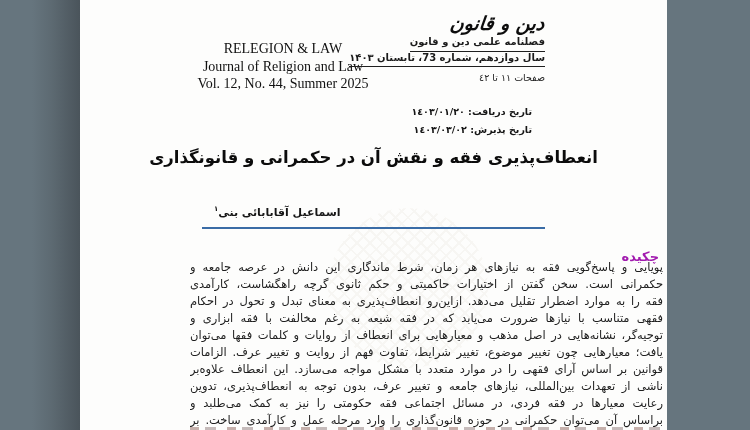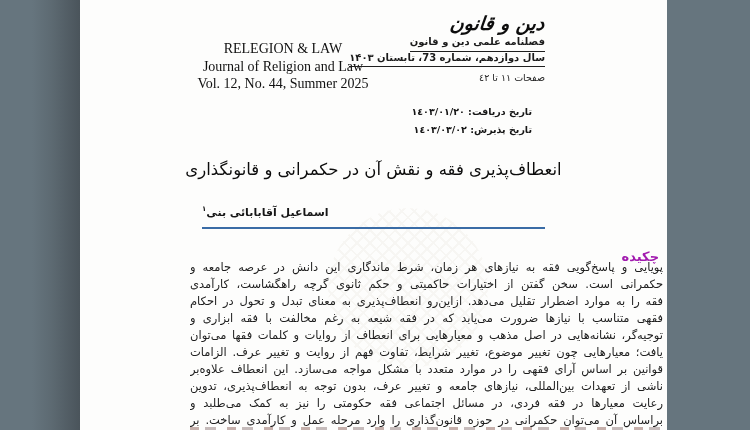--- a/index.html
+++ b/index.html
@@ -39,25 +39,25 @@
   .fa-rule{
     font-size:10px;font-weight:bold;line-height:12px;
     border-bottom:1.5px solid #1f1f1f;padding-bottom:2.5px;
   }
   .fa-pages{font-size:9.5px;margin-top:5px;color:#222;}
   .dates{
     position:absolute;right:135px;top:103px;direction:rtl;text-align:right;
     font-size:9.5px;line-height:18px;font-weight:bold;color:#161616;
   }
   .title{
-    position:absolute;left:0;top:160px;width:587px;text-align:center;direction:rtl;
-    font-weight:normal;font-size:16.5px;color:#0c0c0c;
+    position:absolute;left:0;top:148px;width:587px;text-align:center;direction:rtl;
+    font-weight:bold;font-size:16.5px;color:#0c0c0c;
   }
   .author{
-    position:absolute;left:122px;top:205px;direction:rtl;
+    position:absolute;left:134px;top:205px;direction:rtl;
     font-weight:bold;font-size:11px;color:#161616;white-space:nowrap;
   }
   .author sup{font-size:7px;}
   .rule-blue{position:absolute;left:122px;top:227px;width:343px;height:2px;}
   .abstract-heading{
     position:absolute;right:8px;top:249px;direction:rtl;
     font-weight:bold;font-size:13px;color:#a21caf;
   }
   .abstract{position:absolute;left:110px;top:259px;width:473px;direction:rtl;}
   .abs-line{

